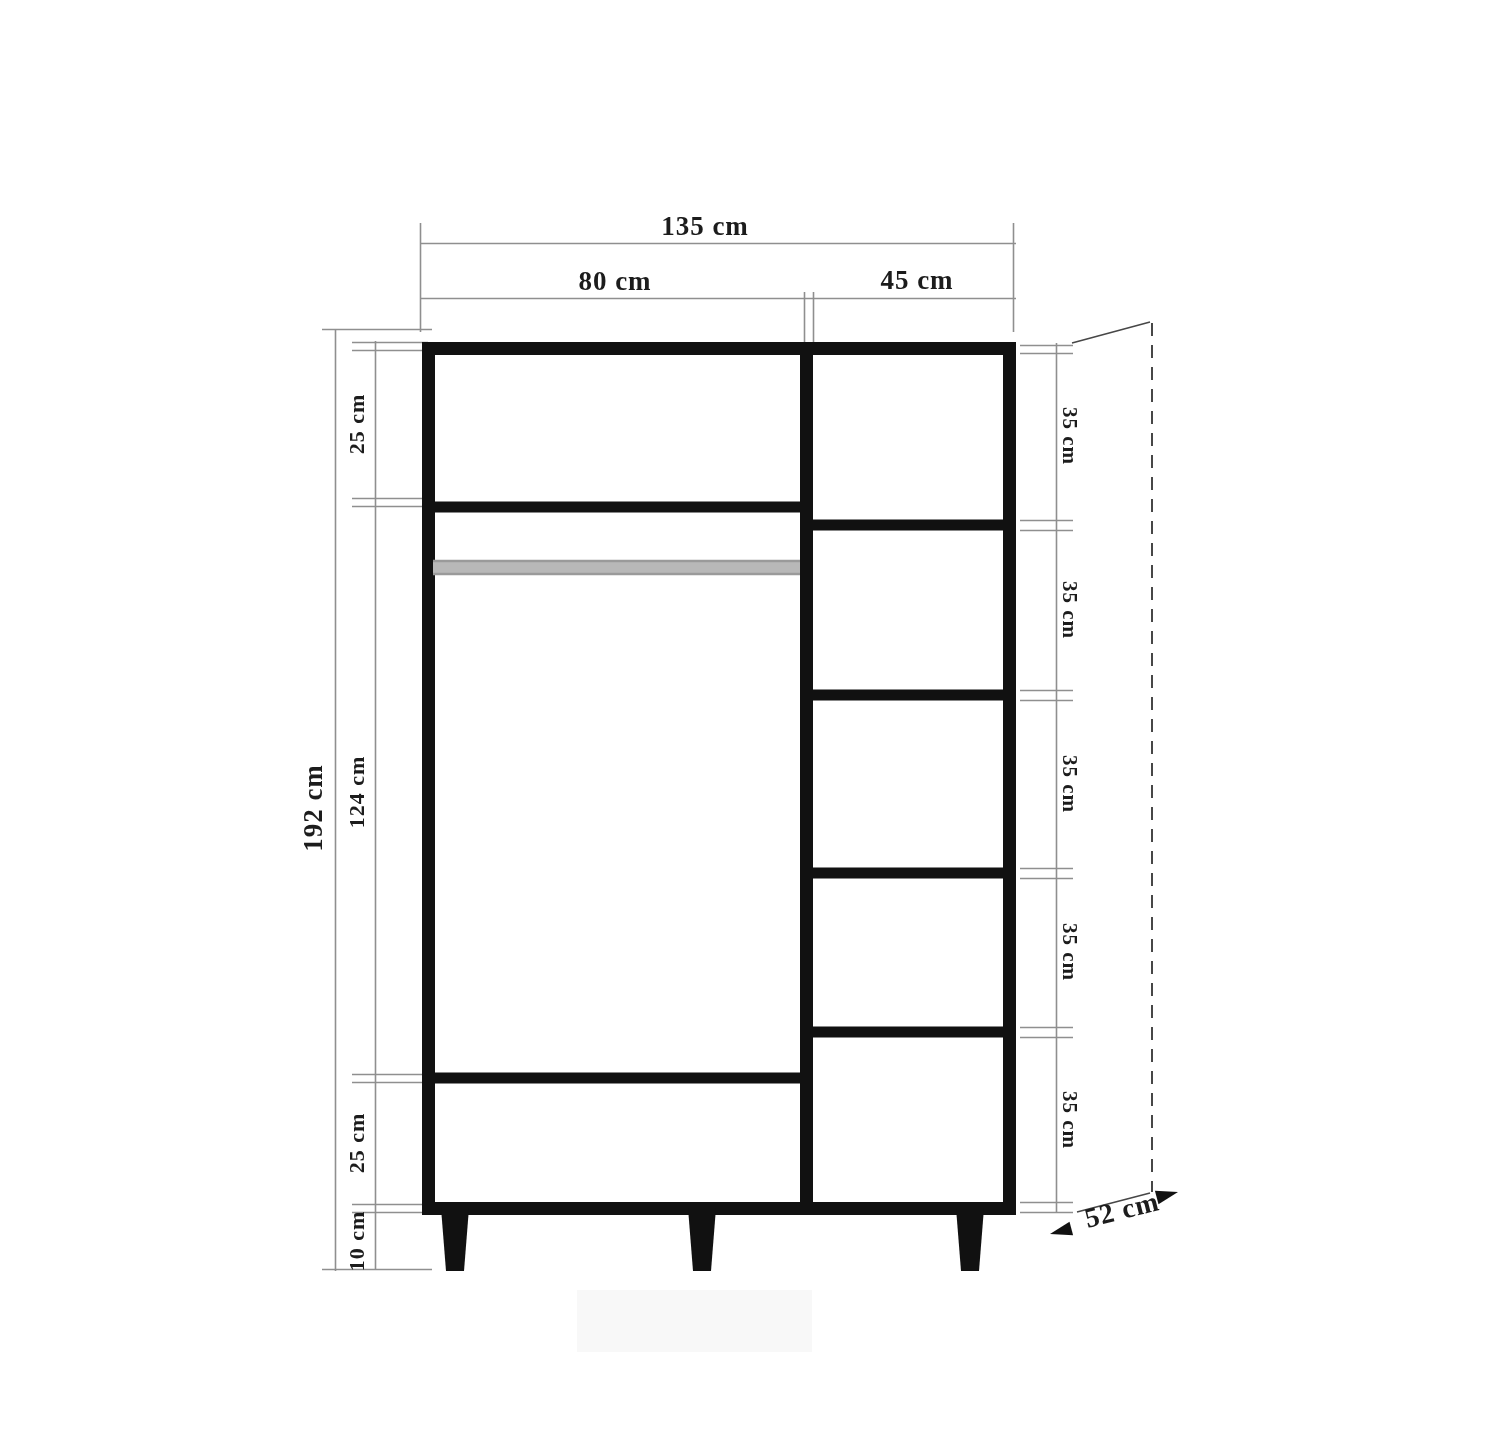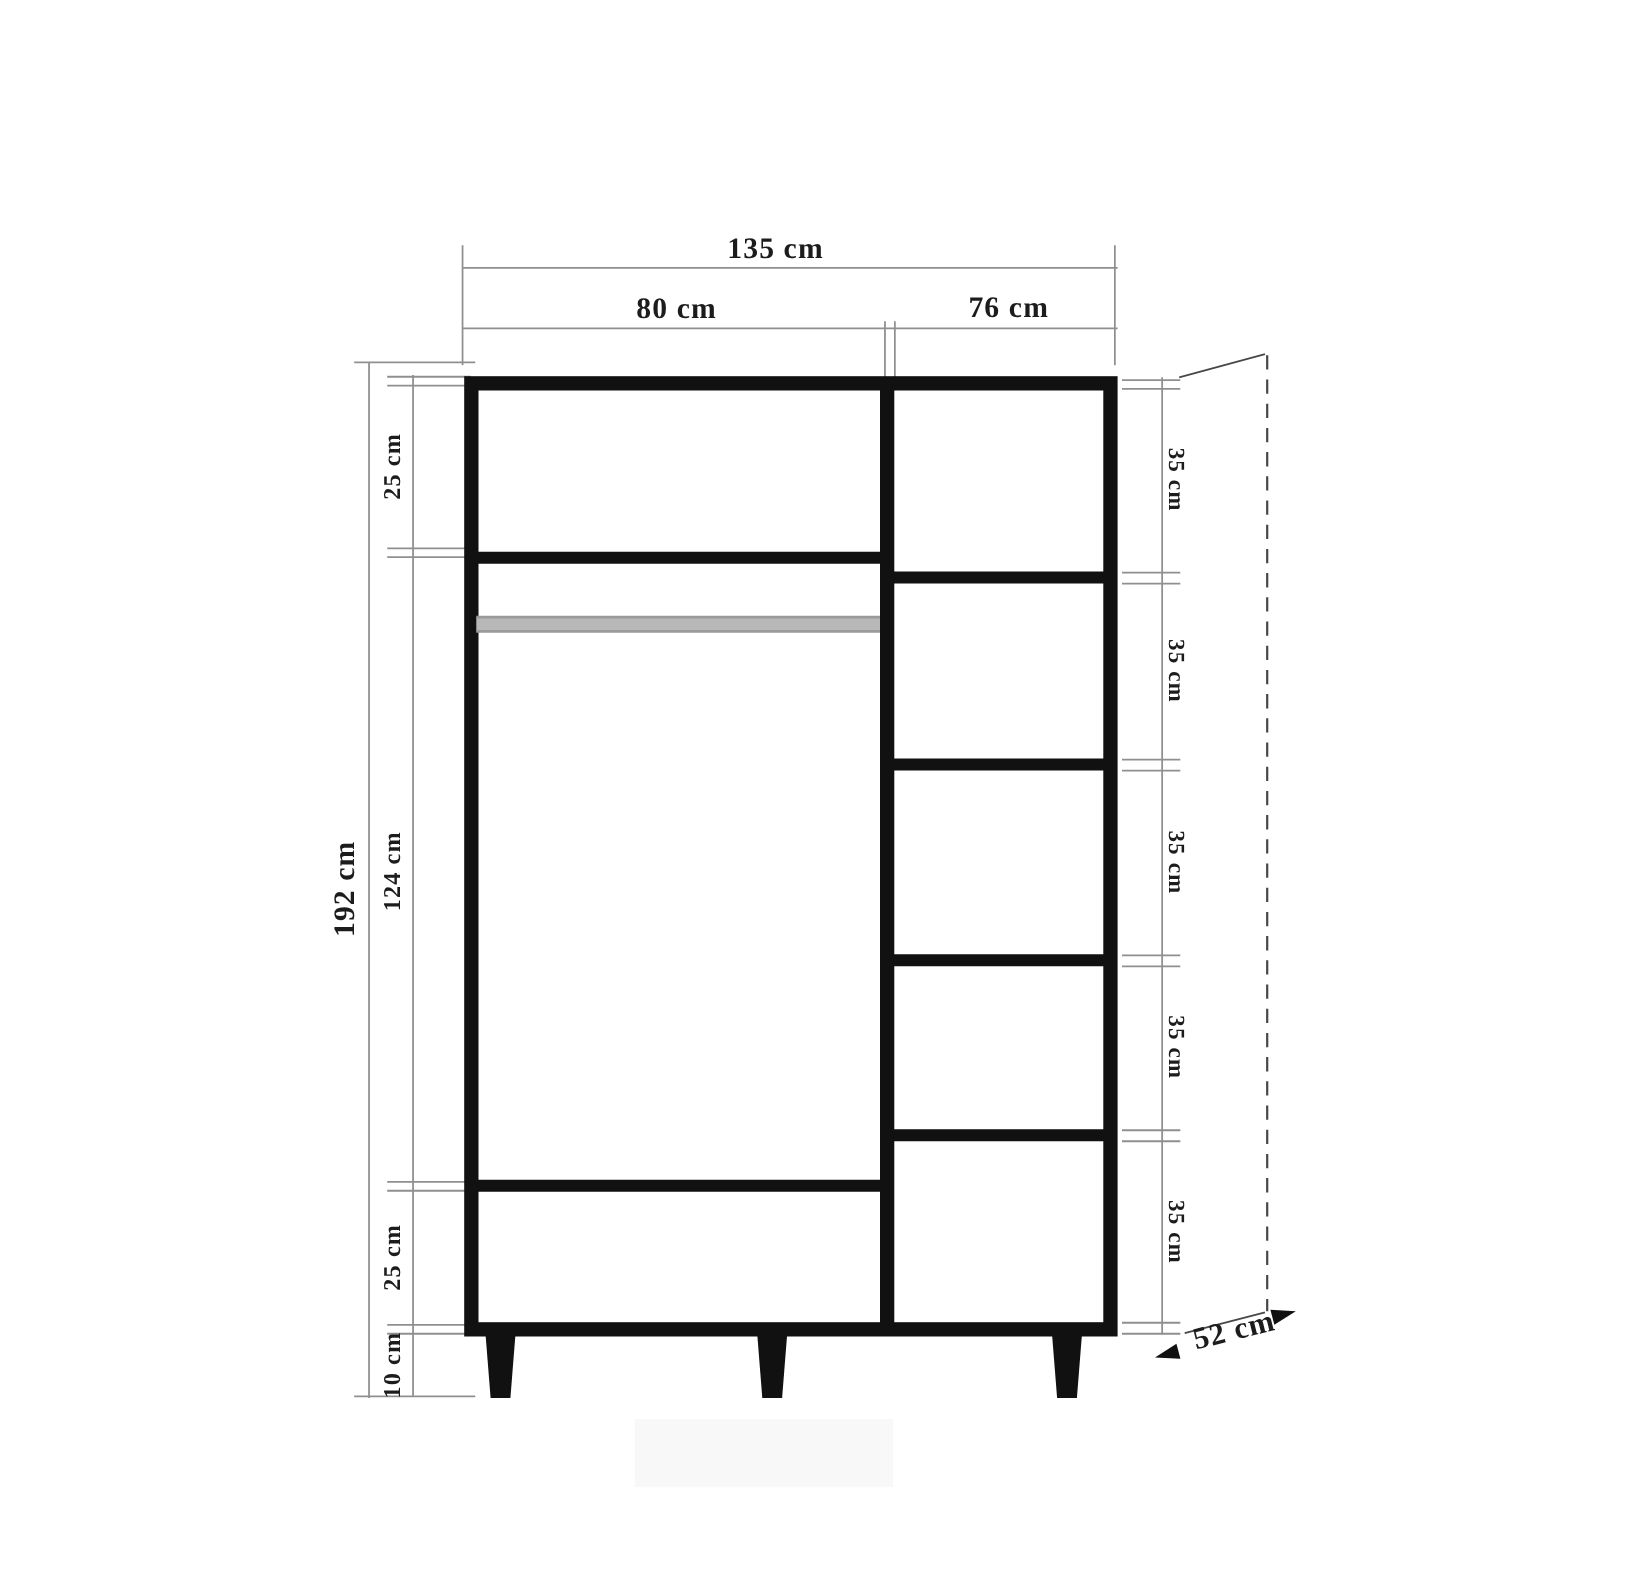--- a/index.html
+++ b/index.html
@@ -120,21 +120,21 @@
       <polygon points="441,1168 469,1168 464,1231 446,1231"></polygon>
       <polygon points="688,1168 716,1168 711,1231 693,1231"></polygon>
       <polygon points="956,1168 984,1168 979,1231 961,1231"></polygon>
     </g>
   </svg>
 
   <div class="label fs-xl" style="left:705px;top:186px;">135 cm</div>
 
   <div class="label fs-xl" style="left:615px;top:241px;">80 cm</div>
 
-  <div class="label fs-xl" style="left:917px;top:240px;">76 cm</div>
+  <div class="label fs-xl" style="left:917px;top:240px;">45 cm</div>
 
   <div class="label rot-ccw fs-xl" style="left:313px;top:768px;">192 cm</div>
 
   <div class="label rot-ccw fs-lg" style="left:357px;top:384px;">25 cm</div>
 
   <div class="label rot-ccw fs-lg" style="left:357px;top:752px;">124 cm</div>
 
   <div class="label rot-ccw fs-lg" style="left:357px;top:1103px;">25 cm</div>
 
   <div class="label rot-ccw fs-lg" style="left:357px;top:1201px;">10 cm</div>

